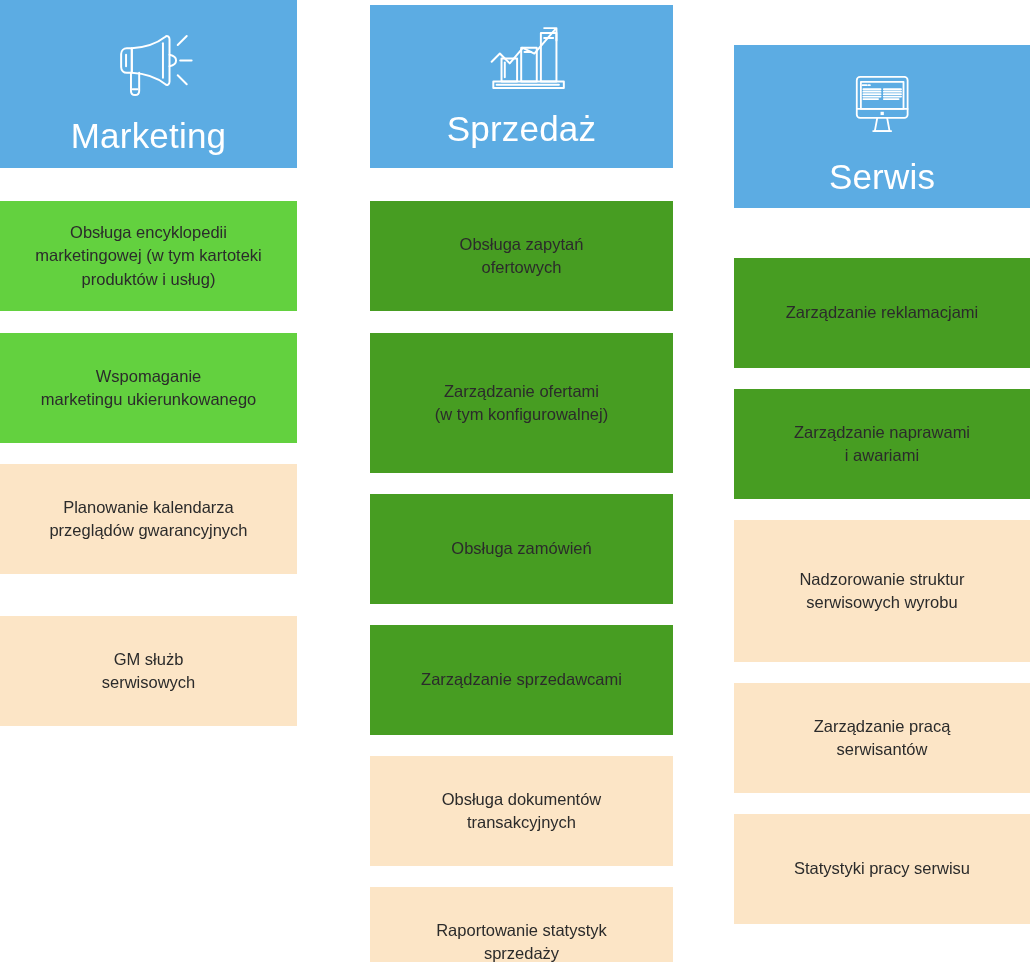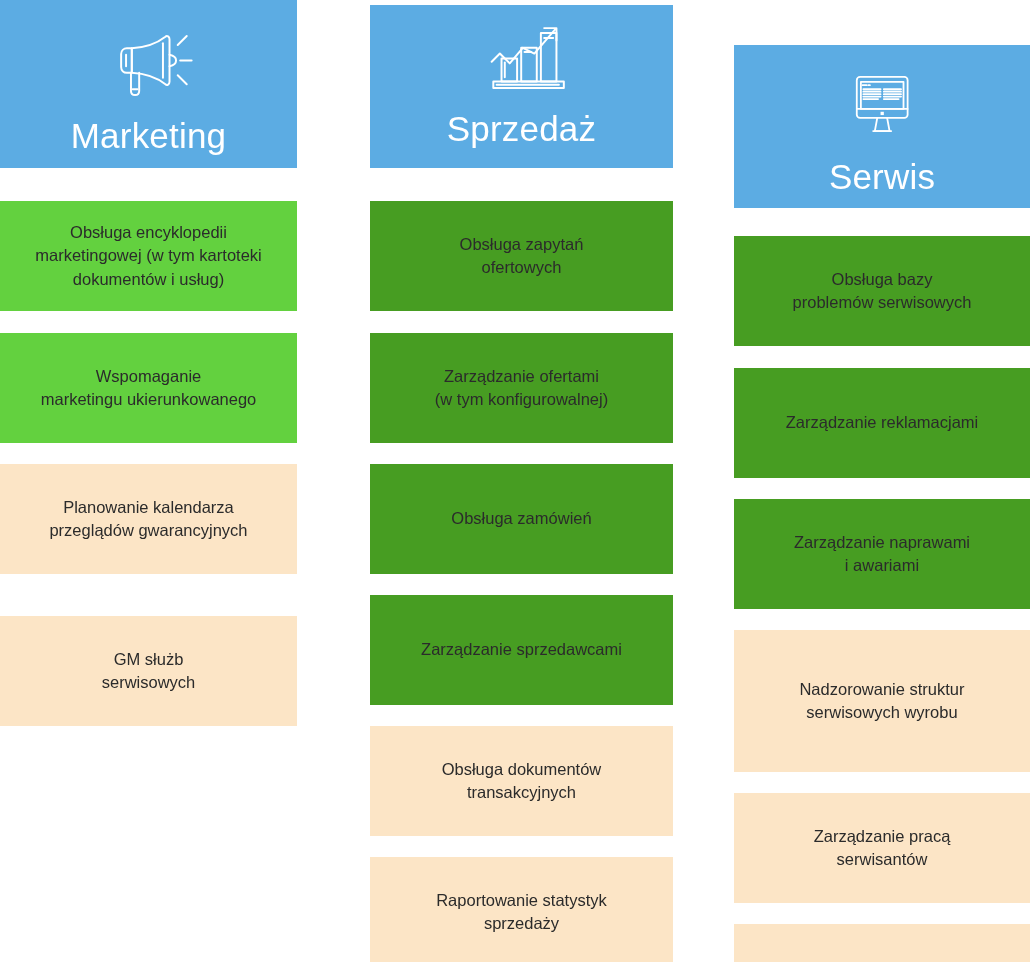--- a/index.html
+++ b/index.html
@@ -94,21 +94,21 @@
           <path d="M41 82 L47 82"></path>
         </svg>
       </span>
       <span class="header-title">Marketing</span>
     </div>
 
     <div class="spacer" style="height:33px"></div>
 
     <div class="card green-light" style="height:110px">Obsługa encyklopedii
 marketingowej (w tym kartoteki
-dokumentów i usług)</div>
+produktów i usług)</div>
     <div class="spacer" style="height:22px"></div>
 
     <div class="card green-light" style="height:110px">Wspomaganie
 marketingu ukierunkowanego</div>
     <div class="spacer" style="height:21px"></div>
 
     <div class="card peach" style="height:110px">Planowanie kalendarza
 przeglądów gwarancyjnych</div>
     <div class="spacer" style="height:21px"></div>
 
@@ -136,21 +136,21 @@
       </span>
       <span class="header-title">Sprzedaż</span>
     </div>
 
     <div class="spacer" style="height:33px"></div>
 
     <div class="card green-dark" style="height:110px">Obsługa zapytań
 ofertowych</div>
     <div class="spacer" style="height:22px"></div>
 
-    <div class="card green-dark" style="height:110px">Zarządzanie ofertami
+    <div class="card green-dark" style="height:140px">Zarządzanie ofertami
 (w tym konfigurowalnej)</div>
     <div class="spacer" style="height:21px"></div>
 
     <div class="card green-dark" style="height:110px">Obsługa zamówień</div>
     <div class="spacer" style="height:21px"></div>
 
     <div class="card green-dark" style="height:110px">Zarządzanie sprzedawcami</div>
     <div class="spacer" style="height:21px"></div>
 
     <div class="card peach" style="height:110px">Obsługa dokumentów
@@ -175,22 +175,20 @@
           <path d="M62 32 L83 32 M62 35 L83 35 M62 38 L83 38 M62 41 L83 41 M62 44 L80 44"></path>
           <path d="M54 67 L51 83 L69 83 L66 67"></path>
           <path d="M49 83 L71 83"></path>
         </svg>
       </span>
       <span class="header-title">Serwis</span>
     </div>
 
     <div class="spacer" style="height:28px"></div>
 
-    <div class="card green-dark" style="height:110px">Obsługa bazy
-problemów serwisowych</div>
     <div class="spacer" style="height:22px"></div>
 
     <div class="card green-dark" style="height:110px">Zarządzanie reklamacjami</div>
     <div class="spacer" style="height:21px"></div>
 
     <div class="card green-dark" style="height:110px">Zarządzanie naprawami
 i awariami</div>
     <div class="spacer" style="height:21px"></div>
 
     <div class="card peach" style="height:142px">Nadzorowanie struktur

